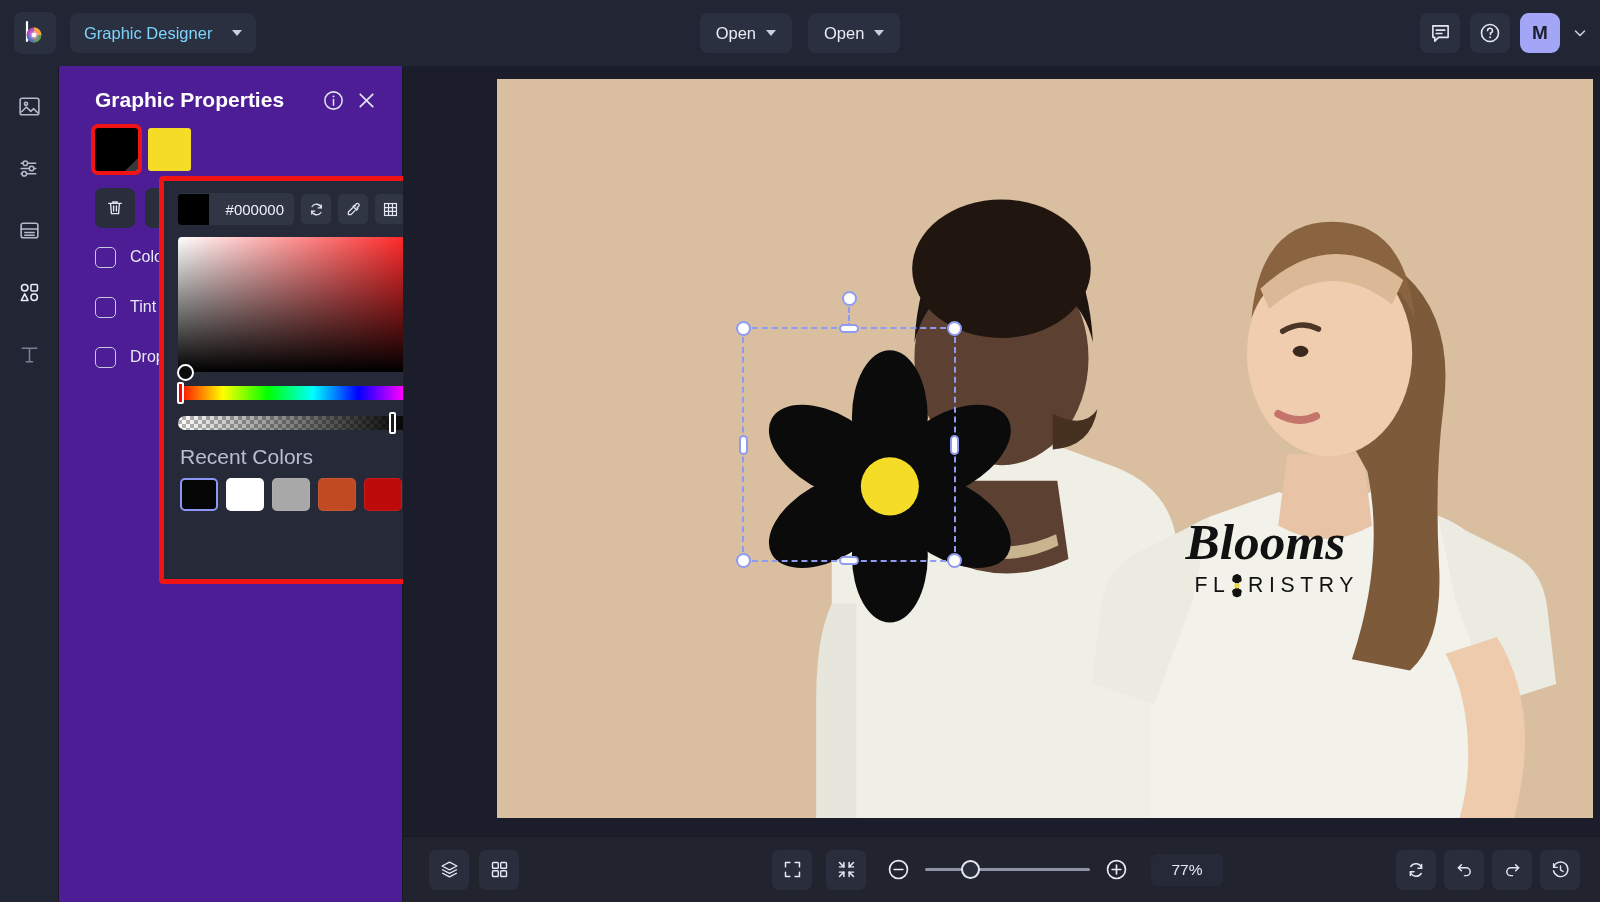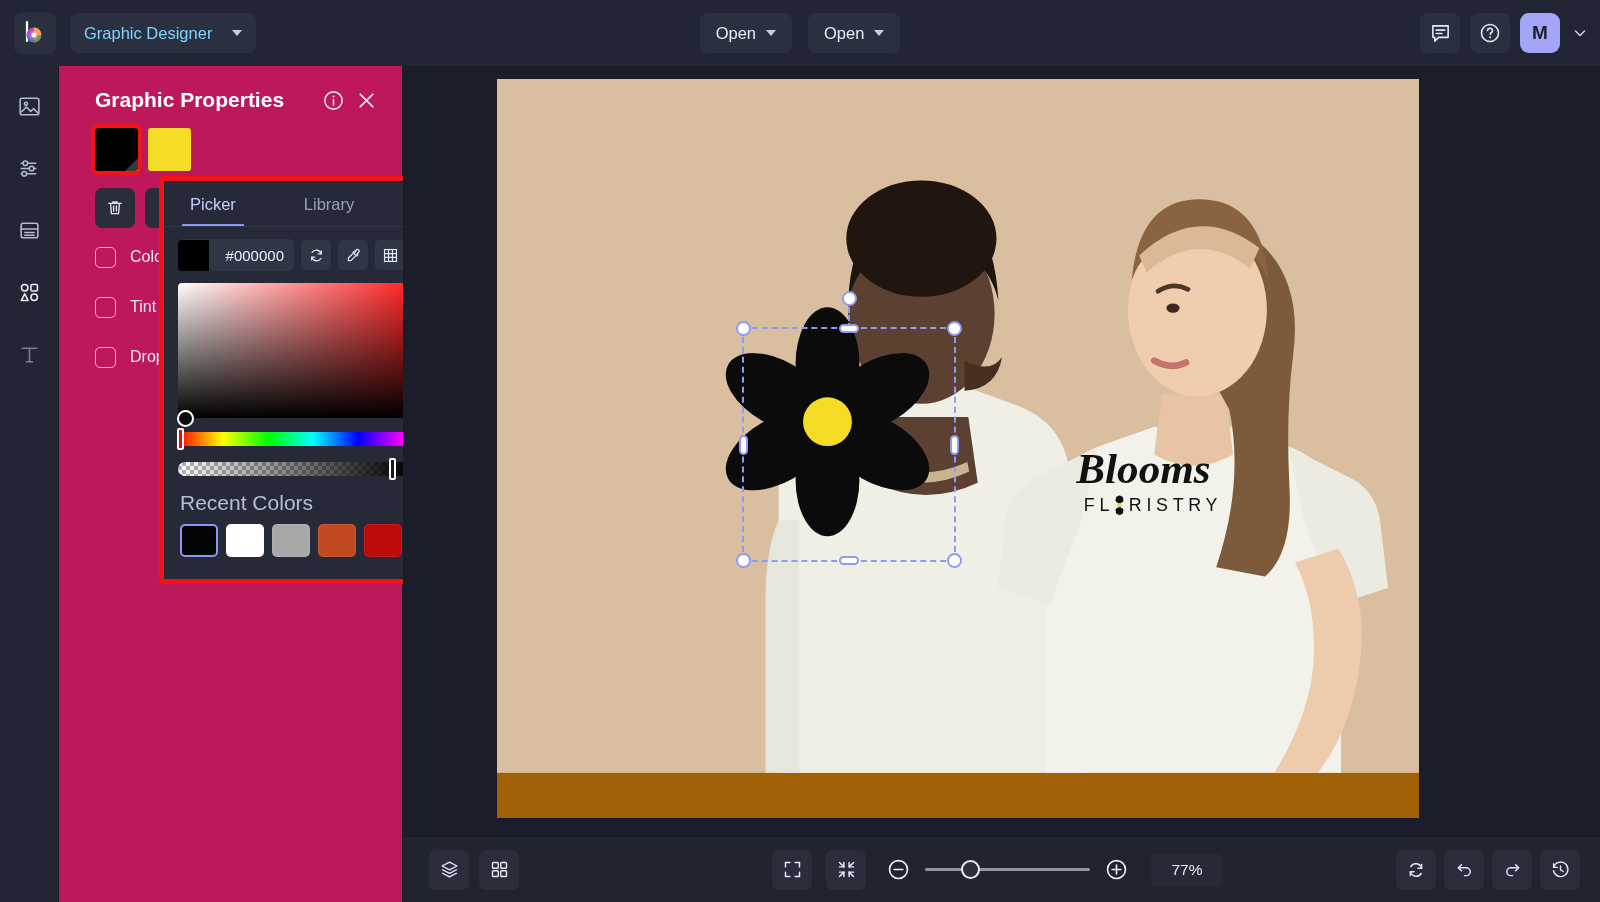--- a/index.html
+++ b/index.html
@@ -57,21 +57,21 @@
     align-items: center; padding-top: 20px; gap: 22px;
     border-right: 1px solid #171a24;
   }
   .rail-item { width: 40px; height: 40px; display: flex; align-items: center;
     justify-content: center; cursor: pointer; border-radius: 7px; }
   .rail-item.active { background: transparent; }
 
   
   .panel {
     position: absolute; left: 59px; top: 66px; width: 344px; height: 836px;
-    background: #be185d; border-right: 1px solid #171a24;
+    background: #4c1d95; border-right: 1px solid #171a24;
   }
   .panel-head { display: flex; align-items: center; padding: 22px 24px 0 36px; }
   .panel-title { color: #fff; font-size: 21px; font-weight: 700; flex: 1; }
   .panel-head .icon-plain { margin-left: 10px; cursor: pointer; }
   .section-label { color: #b9bed2; font-size: 15.5px; padding: 22px 0 0 36px; }
 
   .swatch-row { display: flex; gap: 10px; padding: 16px 0 0 36px; }
   .swatch { width: 43px; height: 43px; border-radius: 3px; cursor: pointer; position: relative; }
   .swatch.sel { outline: 4px solid #f01414; outline-offset: 0px; }
   .swatch .corner {
@@ -156,22 +156,22 @@
   .recent-sw { width: 38px; height: 33px; border-radius: 5px; cursor: pointer;
     border: 1.5px solid rgba(255,255,255,0.08); }
   .recent-sw.sel { border: 2px solid #8e96f5; }
 
   
   .canvas-area {
     position: absolute; left: 403px; top: 66px; right: 0; bottom: 66px;
     background: #1b1e2a; display: flex; align-items: flex-start; justify-content: center;
   }
   .artboard {
-    position: absolute; left: 94px; top: 13px; width: 922px; height: 739px;
-    background: #a16207; overflow: hidden;
+    position: absolute; left: 94px; top: 13px; width: 1096px; height: 739px;
+    background: #bef264; overflow: hidden;
   }
   .photo { position: absolute; inset: 0; }
 
   
   .sel-box {
     position: absolute; left: 245px; top: 248px; width: 214px; height: 235px;
     border: 2.2px dashed #8e9bf0;
   }
   .h-circ { position: absolute; width: 15px; height: 15px; border-radius: 50%;
     background: #fff; border: 2.2px solid #8e9bf0; }
@@ -359,28 +359,20 @@
     </div>
     <div class="checkline">
       <span class="cbox"></span>
       <span>Drop Shadow</span>
     </div>
   </div>
 
   <div class="picker">
     <div class="picker-inner">
 
-      <div class="tabs">
-        <div class="tab active">
-          <span>Picker</span>
-        </div>
-        <div class="tab">
-          <span>Library</span>
-        </div>
-      </div>
 
       <div class="hexrow">
         <div class="hexfield">
           <span class="sw"></span>
           <span class="txt">#000000</span>
         </div>
         <div class="mini-btn">
           <span>
             <svg width="17" height="17" viewBox="0 0 20 20" fill="none" stroke="#e4e7f1" stroke-width="1.5">
               <path d="M15.6 8.1A6 6 0 0 0 4.8 6.5" stroke-linecap="round"></path>

